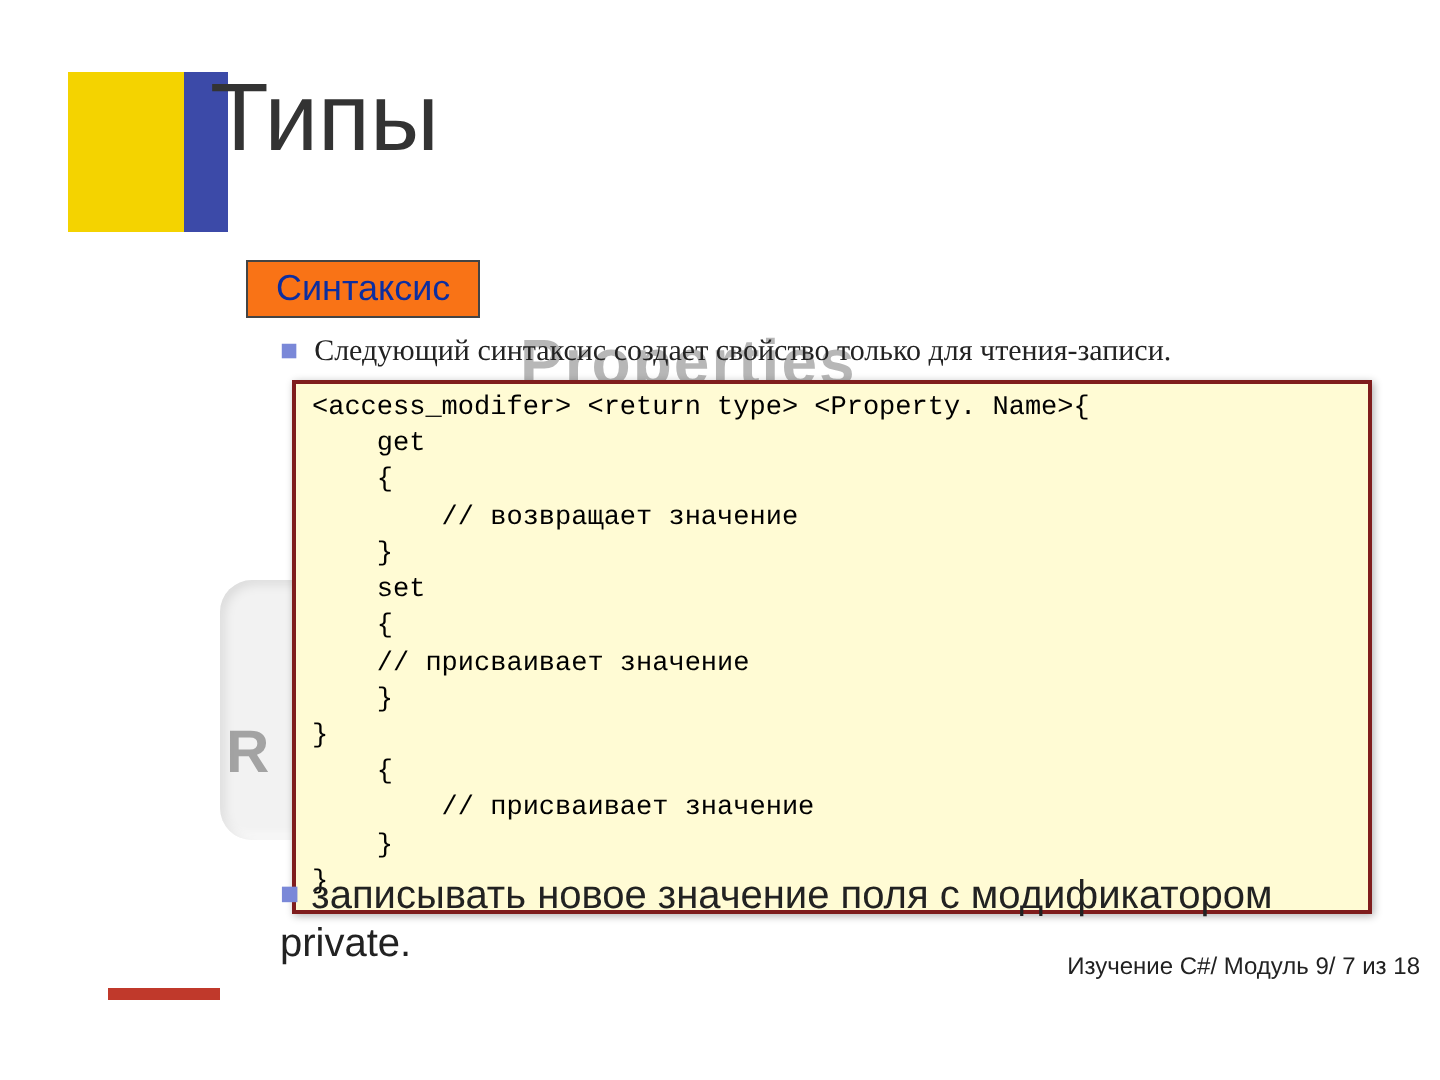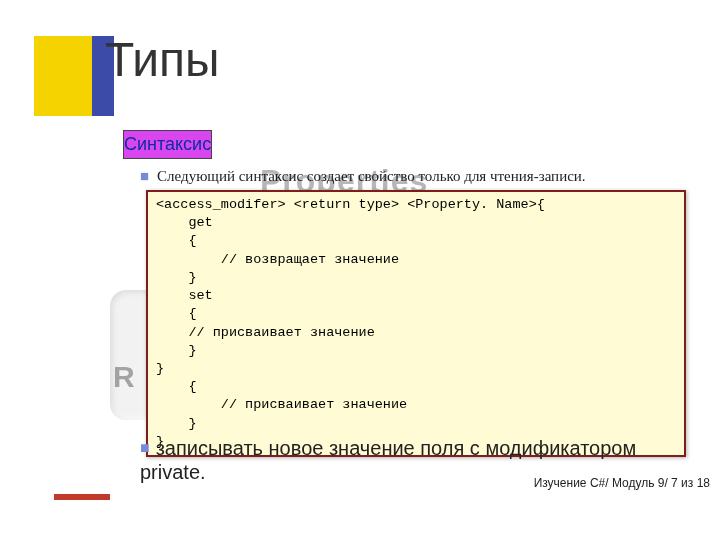--- a/index.html
+++ b/index.html
@@ -1,21 +1,21 @@
 <!DOCTYPE html>
 <html><head>
 <meta charset="utf-8">
 <style>
   * { box-sizing: border-box; margin: 0; padding: 0; }
   html, body { width: 720px; height: 540px; font-family: Arial, sans-serif; background: #fff; overflow: hidden; }
   .slide { position: relative; width: 720px; height: 508px; }
   .accent-block { position: absolute; left: 34px; top: 36px; width: 80px; height: 80px; background: #f4d300; }
   .accent-block::after { content: ""; position: absolute; right: 0; top: 0; width: 22px; height: 80px; background: #3c4aa8; }
   .title { position: absolute; left: 105px; top: 32px; font-size: 48px; color: #333; }
-  .syntax-badge { position: absolute; left: 123px; top: 130px; border: 1px solid #444; background: #d946ef; padding: 3px 0; font-size: 18px; color: #0c2ea0; }
+  .syntax-badge { position: absolute; left: 123px; top: 130px; border: 1px solid #444; background: #f97316; padding: 3px 14px; font-size: 18px; color: #0c2ea0; }
   .bullet1 { position: absolute; left: 140px; top: 168px; font-size: 15px; color: #222; width: 520px; font-family: Liberation Serif, serif; }
   .bullet1 .sq { color: #7a88d8; margin-right: 8px; }
   .ghost-title { position: absolute; left: 260px; top: 163px; font-size: 32px; font-weight: 700; color: #333; opacity: 0.35; letter-spacing: 1px; pointer-events: none; }
   .bg-bevel { position: absolute; left: 110px; top: 290px; width: 560px; height: 130px; border-radius: 16px; background: #f2f2f2; box-shadow: inset 2px 2px 6px rgba(0,0,0,0.1), inset -2px -2px 6px rgba(255,255,255,0.9); }
   .ghost-R { position: absolute; left: 113px; top: 360px; font-size: 30px; font-weight: 700; color: #444; opacity: 0.45; }
   .codebox { position: absolute; left: 130px; top: 190px; width: 540px; background: #fffbd4; border: 2px solid #7f1d1d; font-family: "Courier New", monospace; font-size: 13.5px; line-height: 1.35; color: #000; padding: 4px 8px; white-space: pre; box-shadow: 1px 1px 4px rgba(0,0,0,0.3); margin-left: 16px; }
   .para { position: absolute; left: 140px; top: 436px; width: 520px; font-size: 20px; color: #222; line-height: 1.2; }
   .para .sq { color: #7a88d8; font-size: 16px; position: relative; top: -2px; margin-right: 6px; }
   .footer { position: absolute; right: 10px; bottom: 18px; font-size: 12px; color: #222; }
   .redline { position: absolute; left: 54px; bottom: 8px; width: 56px; height: 6px; background: #c0392b; }

